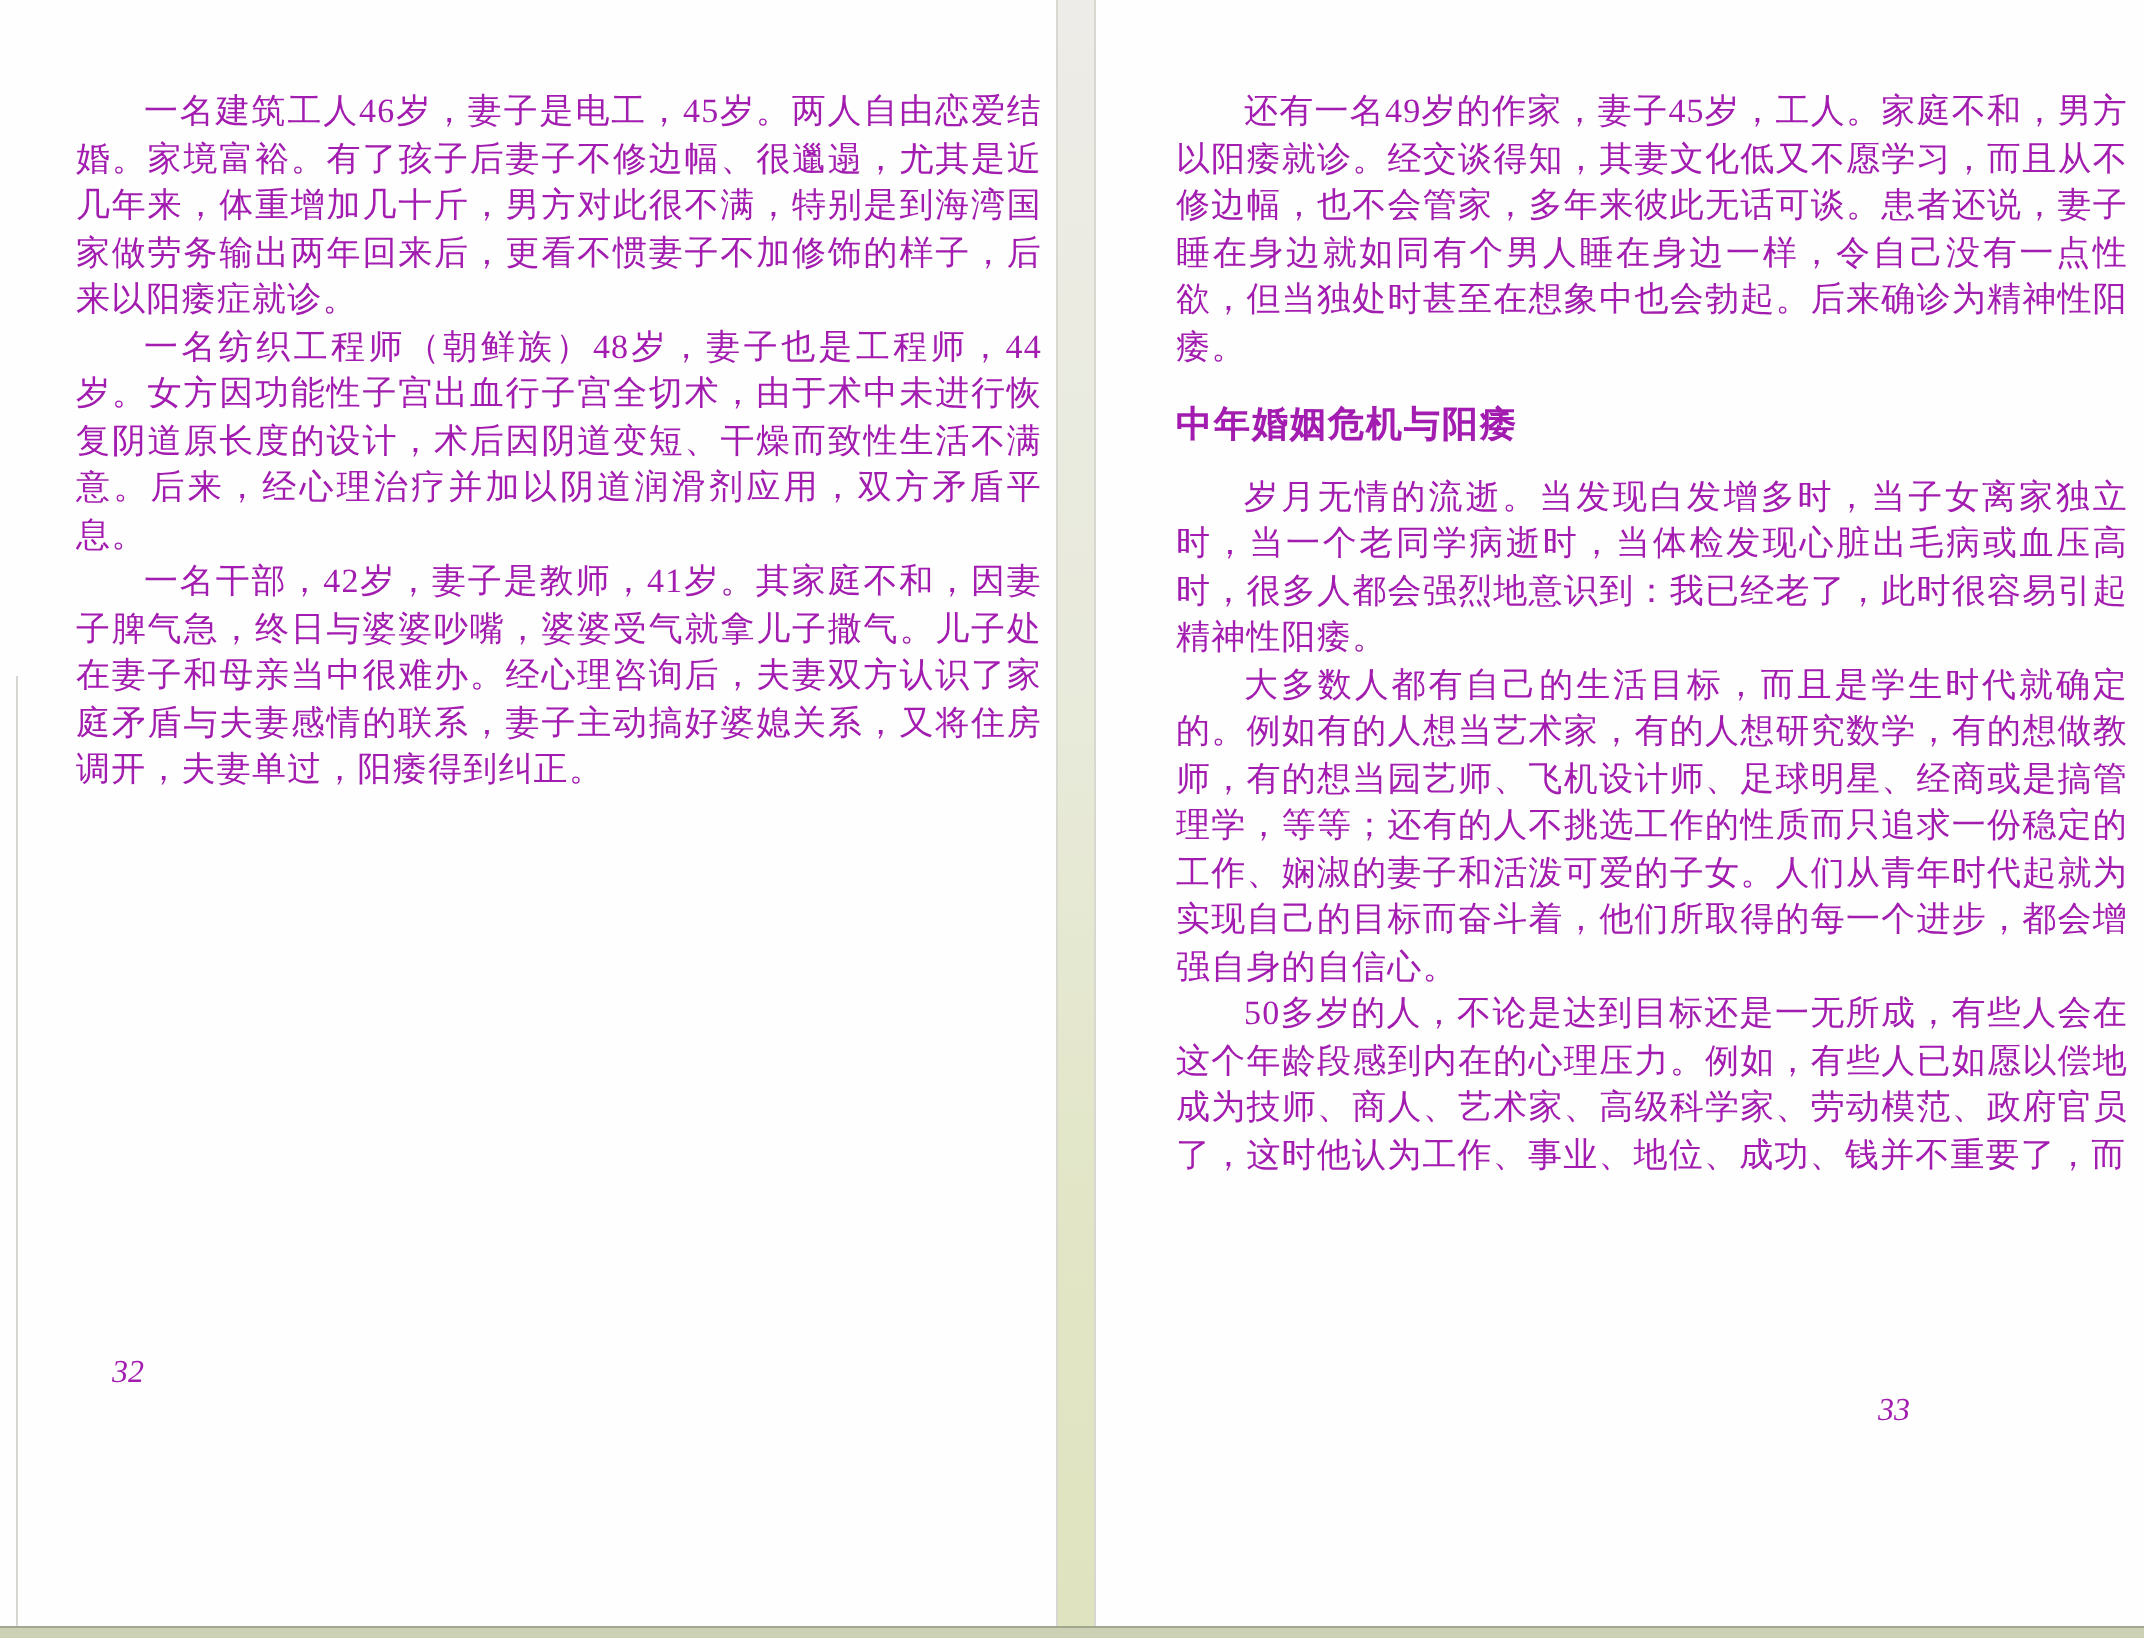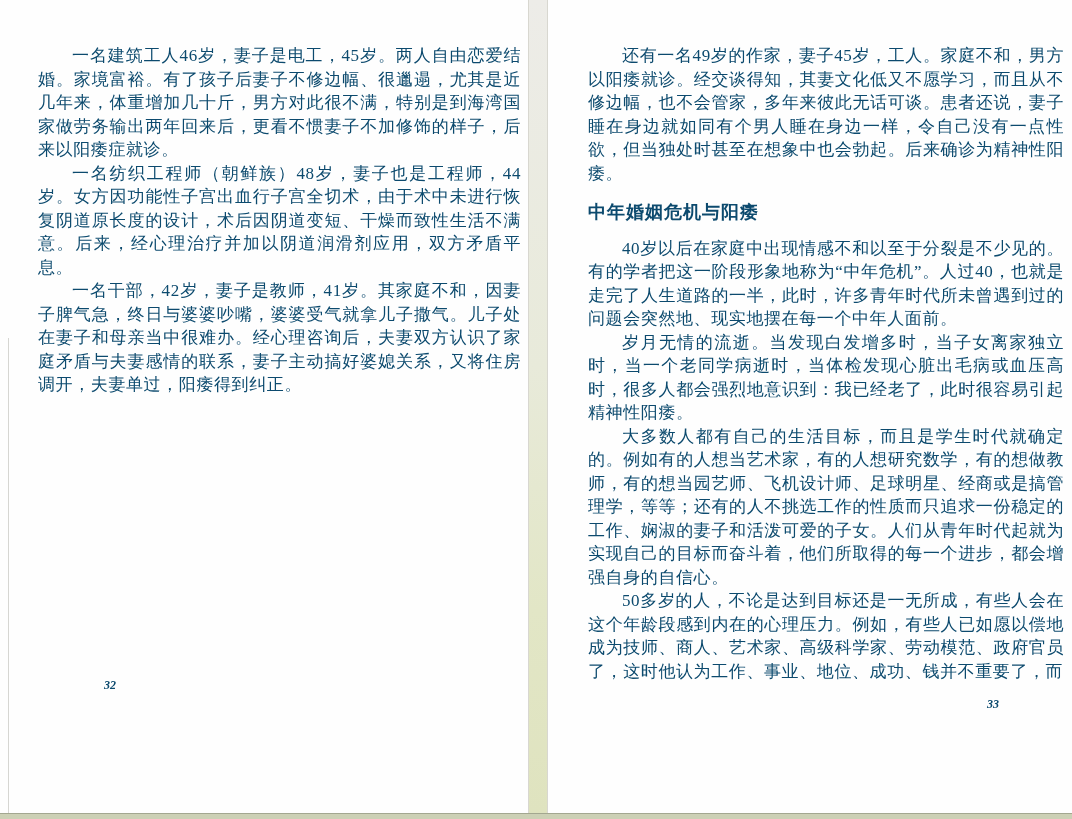--- a/index.html
+++ b/index.html
@@ -2,21 +2,21 @@
 <html><head>
 <meta charset="utf-8">
 <style>
   html,body{margin:0;padding:0;background:#ffffff;}
   .scan{
     position:relative;
     width:1072px;height:819px;
     background:#fefefe;
     overflow:hidden;
     font-family:"Liberation Serif","DejaVu Serif",serif;
-    color:#0c4a6e;
+    color:#a21caf;
   }
   .text-col{
     position:absolute;
     font-size:17px;
     line-height:23.5px;
     letter-spacing:0.6px;
     text-align:justify;
     text-justify:inter-character;
   }
   .text-col p{margin:0;text-indent:2em;}
@@ -25,24 +25,23 @@
   .section-heading{
     font-size:18px;
     font-weight:bold;
     letter-spacing:1px;
     text-indent:0;
     margin:16px 0 12px 0;
   }
   .page-num{
     position:absolute;
     font-style:italic;
-    font-weight:bold;
-    font-size:12px;
+    font-weight:normal;
+    font-size:16px;
     letter-spacing:0;
-    margin-left:48px;
   }
   .page-num-left{left:56px;top:678px;}
   .page-num-right{left:939px;top:697px;}
   .gutter{
     position:absolute;
     left:528px;top:0;
     width:18px;height:813px;
     background:linear-gradient(#edece8 0%, #e8eada 45%, #e2e6c6 75%, #dfe3bf 100%);
     border-left:1px solid #d8d7d0;
     border-right:1px solid #d8d7d0;
@@ -74,21 +73,20 @@
 
   <div class="page-num page-num-left">32</div>
 
   <div class="gutter"></div>
 
   <div class="page-edge-line"></div>
 
   <div class="text-col right-col">
     <p>还有一名49岁的作家，妻子45岁，工人。家庭不和，男方以阳痿就诊。经交谈得知，其妻文化低又不愿学习，而且从不修边幅，也不会管家，多年来彼此无话可谈。患者还说，妻子睡在身边就如同有个男人睡在身边一样，令自己没有一点性欲，但当独处时甚至在想象中也会勃起。后来确诊为精神性阳痿。</p>
     <div class="section-heading">中年婚姻危机与阳痿</div>
-    <p>40岁以后在家庭中出现情感不和以至于分裂是不少见的。有的学者把这一阶段形象地称为“中年危机”。人过40，也就是走完了人生道路的一半，此时，许多青年时代所未曾遇到过的问题会突然地、现实地摆在每一个中年人面前。</p>
     <p>岁月无情的流逝。当发现白发增多时，当子女离家独立时，当一个老同学病逝时，当体检发现心脏出毛病或血压高时，很多人都会强烈地意识到：我已经老了，此时很容易引起精神性阳痿。</p>
     <p>大多数人都有自己的生活目标，而且是学生时代就确定的。例如有的人想当艺术家，有的人想研究数学，有的想做教师，有的想当园艺师、飞机设计师、足球明星、经商或是搞管理学，等等；还有的人不挑选工作的性质而只追求一份稳定的工作、娴淑的妻子和活泼可爱的子女。人们从青年时代起就为实现自己的目标而奋斗着，他们所取得的每一个进步，都会增强自身的自信心。</p>
     <p>50多岁的人，不论是达到目标还是一无所成，有些人会在这个年龄段感到内在的心理压力。例如，有些人已如愿以偿地成为技师、商人、艺术家、高级科学家、劳动模范、政府官员了，这时他认为工作、事业、地位、成功、钱并不重要了，而</p>
   </div>
 
   <div class="page-num page-num-right">33</div>
 
   <div class="bottom-band"></div>
 
 </div>

